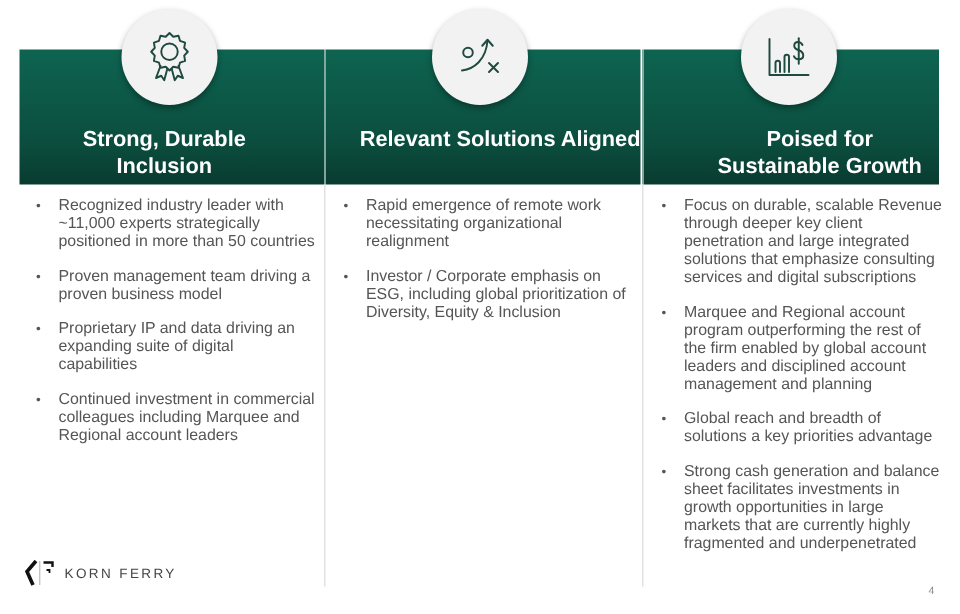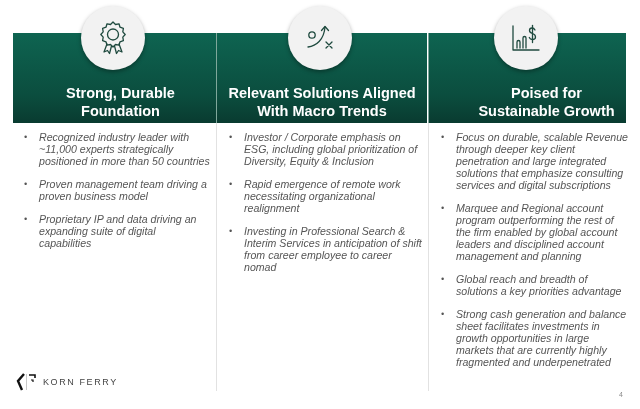--- a/index.html
+++ b/index.html
@@ -67,21 +67,20 @@
       padding: 0;
       list-style: none;
       color: #555555;
       font-size: 10.6px;
       line-height: 12px;
     }
     ul.bullets li {
       position: relative;
       padding-left: 19px;
       margin-bottom: 11px;
-      font-style: italic;
     }
     ul.bullets li::before {
       content: "\2022";
       position: absolute;
       left: 4px;
       top: 0;
       font-size: 9px;
       color: #555555;
     }
     .logo {
@@ -137,42 +136,41 @@
 <div class="circle" style="left:494px;">
   <svg viewBox="0 0 40 40" fill="none" stroke="#1f4a3f" stroke-width="1.3" stroke-linecap="round" stroke-linejoin="round">
     <path d="M7 8 L7 32 L33 32"></path>
     <path d="M11 30 L11 24 Q11 22.5 12.5 22.5 Q14 22.5 14 24 L14 30"></path>
     <path d="M17 30 L17 20 Q17 18.5 18.5 18.5 Q20 18.5 20 20 L20 30"></path>
     <path d="M29 12 Q28 10 26 10 Q23.5 10 23.5 12.5 Q23.5 14.5 26.5 15.5 Q29.5 16.5 29.5 19 Q29.5 21.5 26.5 21.5 Q24 21.5 23.3 19.5"></path>
     <path d="M26.5 7.5 L26.5 24.5"></path>
   </svg>
 </div>
 
-<div class="title" style="left:19px; width:203px;">
+<div class="title" style="left:8px; width:203px;">
   <div>Strong, Durable</div>
-  <div>Foundation</div>
+  <div>Inclusion</div>
 </div>
-<div class="title" style="left:217px; width:210px;">
+<div class="title" style="left:217px; width:210px;text-align:right;">
   <div>Relevant Solutions Aligned</div>
-  <div>With Macro Trends</div>
 </div>
 <div class="title" style="left:429px; width:197px;margin-left:19px;">
   <div>Poised for</div>
   <div>Sustainable Growth</div>
 </div>
 
 <ul class="bullets" style="left:20px; width:190px;">
   <li>Recognized industry leader with ~11,000 experts strategically positioned in more than 50 countries</li>
   <li>Proven management team driving a proven business model</li>
   <li>Proprietary IP and data driving an expanding suite of digital capabilities</li>
+  <li>Continued investment in commercial colleagues including Marquee and Regional account leaders</li>
 </ul>
 <ul class="bullets" style="left:225px; width:200px;">
+  <li>Rapid emergence of remote work necessitating organizational realignment</li>
   <li>Investor / Corporate emphasis on ESG, including global prioritization of Diversity, Equity &amp; Inclusion</li>
-  <li>Rapid emergence of remote work necessitating organizational realignment</li>
-  <li>Investing in Professional Search &amp; Interim Services in anticipation of shift from career employee to career nomad</li>
 </ul>
 <ul class="bullets" style="left:437px; width:192px;">
   <li>Focus on durable, scalable Revenue through deeper key client penetration and large integrated solutions that emphasize consulting services and digital subscriptions</li>
   <li>Marquee and Regional account program outperforming the rest of the firm enabled by global account leaders and disciplined account management and planning</li>
   <li>Global reach and breadth of solutions a key priorities advantage</li>
   <li>Strong cash generation and balance sheet facilitates investments in growth opportunities in large markets that are currently highly fragmented and underpenetrated</li>
 </ul>
 
 <div class="logo">
   <svg viewBox="0 0 22 18">

